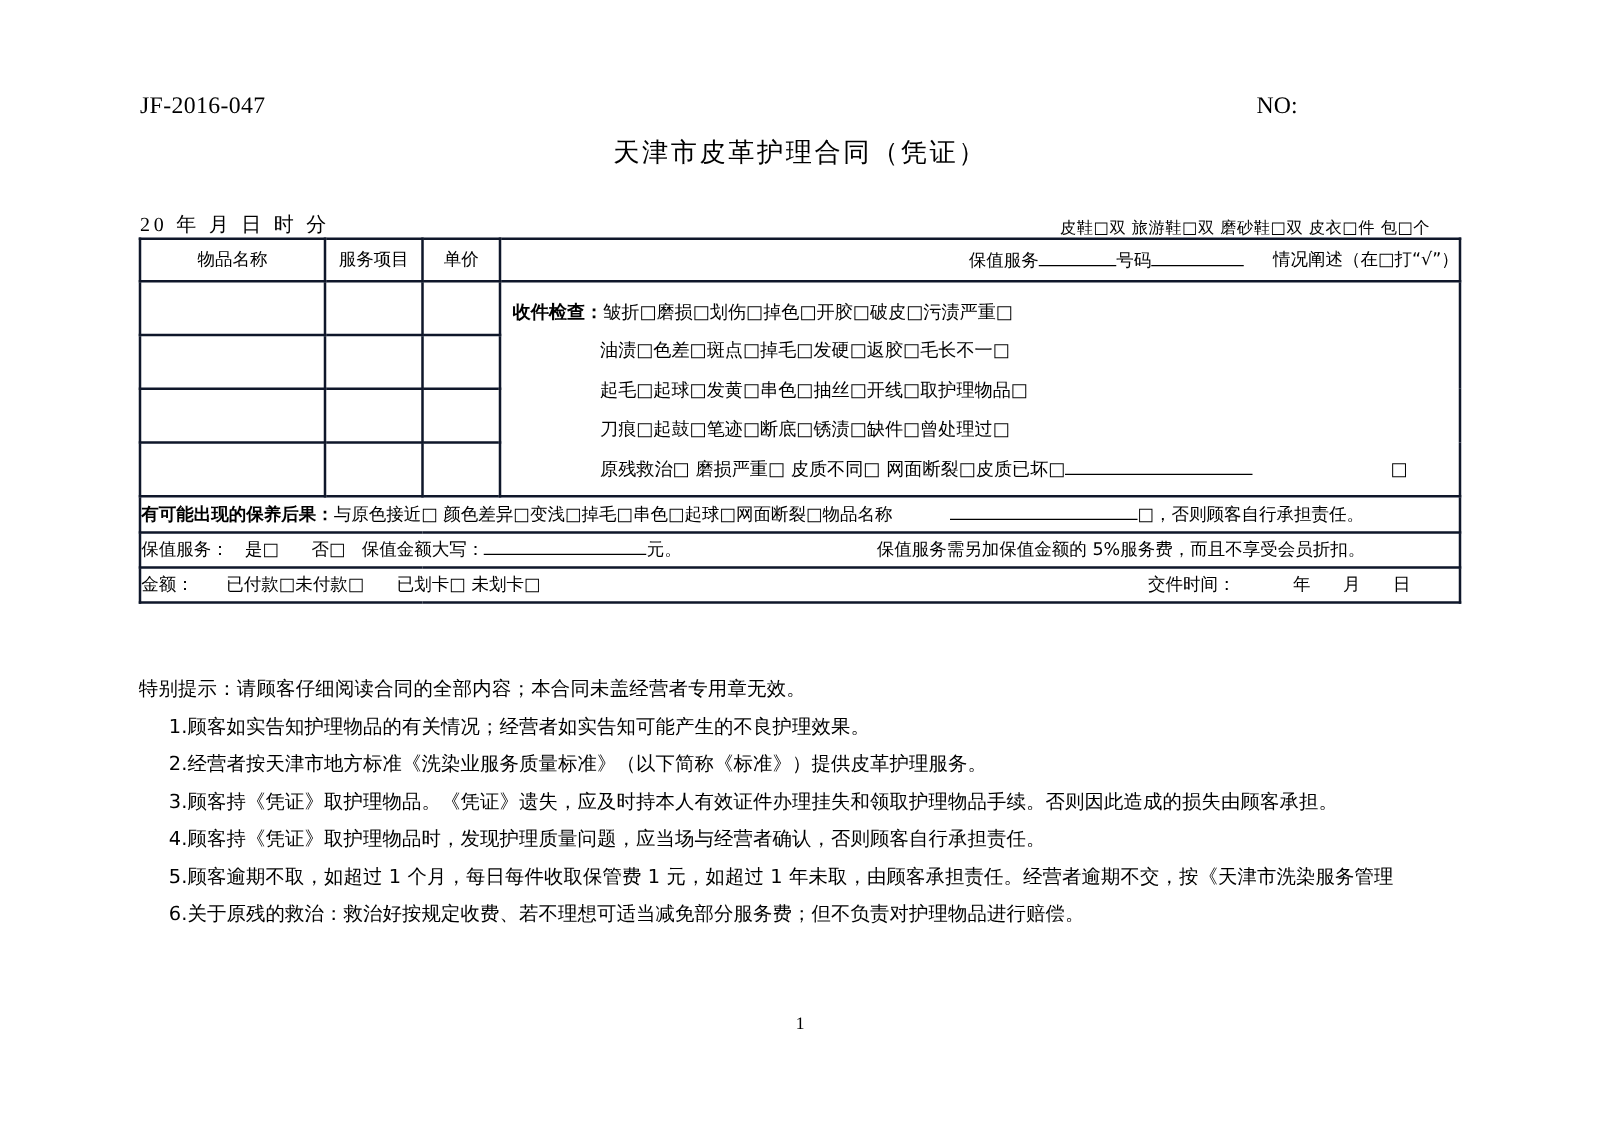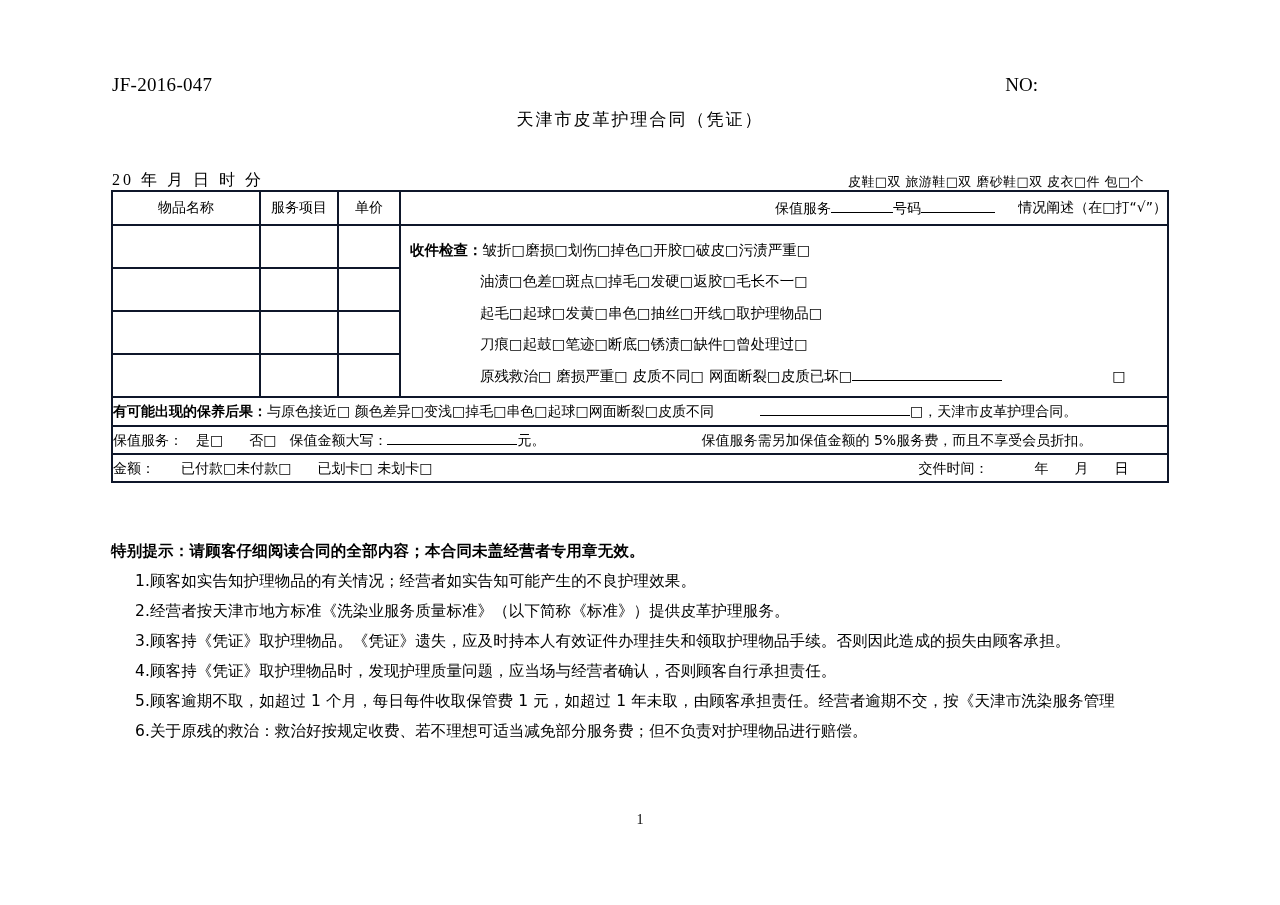--- a/index.html
+++ b/index.html
@@ -42,21 +42,21 @@
     font-size: 19px;
     padding-right: 118px;
   }
 
   .title {
     position: absolute;
     top: 108px;
     left: 0;
     width: 1280px;
     text-align: center;
-    font-size: 17px;
+    font-size: 21px;
     font-weight: 400;
     letter-spacing: 2px;
     font-family: "DejaVu Sans", "Liberation Sans", sans-serif;
   }
 
   .subhdr {
     position: absolute;
     top: 170px;
     left: 112px;
     right: 124px;
@@ -156,21 +156,21 @@
   
   .terms {
     position: absolute;
     top: 536px;
     left: 111px;
     width: 1060px;
     font-size: 15.5px;
     line-height: 30px;
   }
   .terms .notice {
-    font-weight: bold;
+    font-weight: normal;
     letter-spacing: .2px;
   }
   .terms .item {
     padding-left: 24px;
     letter-spacing: .1px;
   }
   .terms .item-cont {
     padding-left: 56px;
   }
 
@@ -246,21 +246,21 @@
         <td></td>
       </tr>
       <tr class="blankrow">
         <td></td>
         <td></td>
         <td></td>
       </tr>
 
       <tr class="fullrow row-consequence">
         <td colspan="4">
-          <span class="bold">有可能出现的保养后果：</span><span>与原色接近□  颜色差异□变浅□掉毛□串色□起球□网面断裂□皮质不同</span><span class="spacer-lg"></span><span class="ul-line ul-150"></span><span>□</span><span>，天津市皮革护理合同。</span>
+          <span class="bold">有可能出现的保养后果：</span><span>与原色接近□  颜色差异□变浅□掉毛□串色□起球□网面断裂□物品名称</span><span class="spacer-lg"></span><span class="ul-line ul-150"></span><span>□</span><span>，否则顾客自行承担责任。</span>
         </td>
       </tr>
 
       <tr class="fullrow row-insure">
         <td colspan="4">
           <span>保值服务：</span><span class="spacer-sm"></span><span>是□</span><span class="spacer-md"></span><span>否□</span><span class="spacer-sm"></span><span>保值金额大写：</span><span class="ul-line ul-130"></span><span>元。</span><span class="spacer-xl"></span><span class="spacer-lg"></span><span>保值服务需另加保值金额的 5%服务费，而且不享受会员折扣。</span>
         </td>
       </tr>
 
       <tr class="fullrow row-amount">

